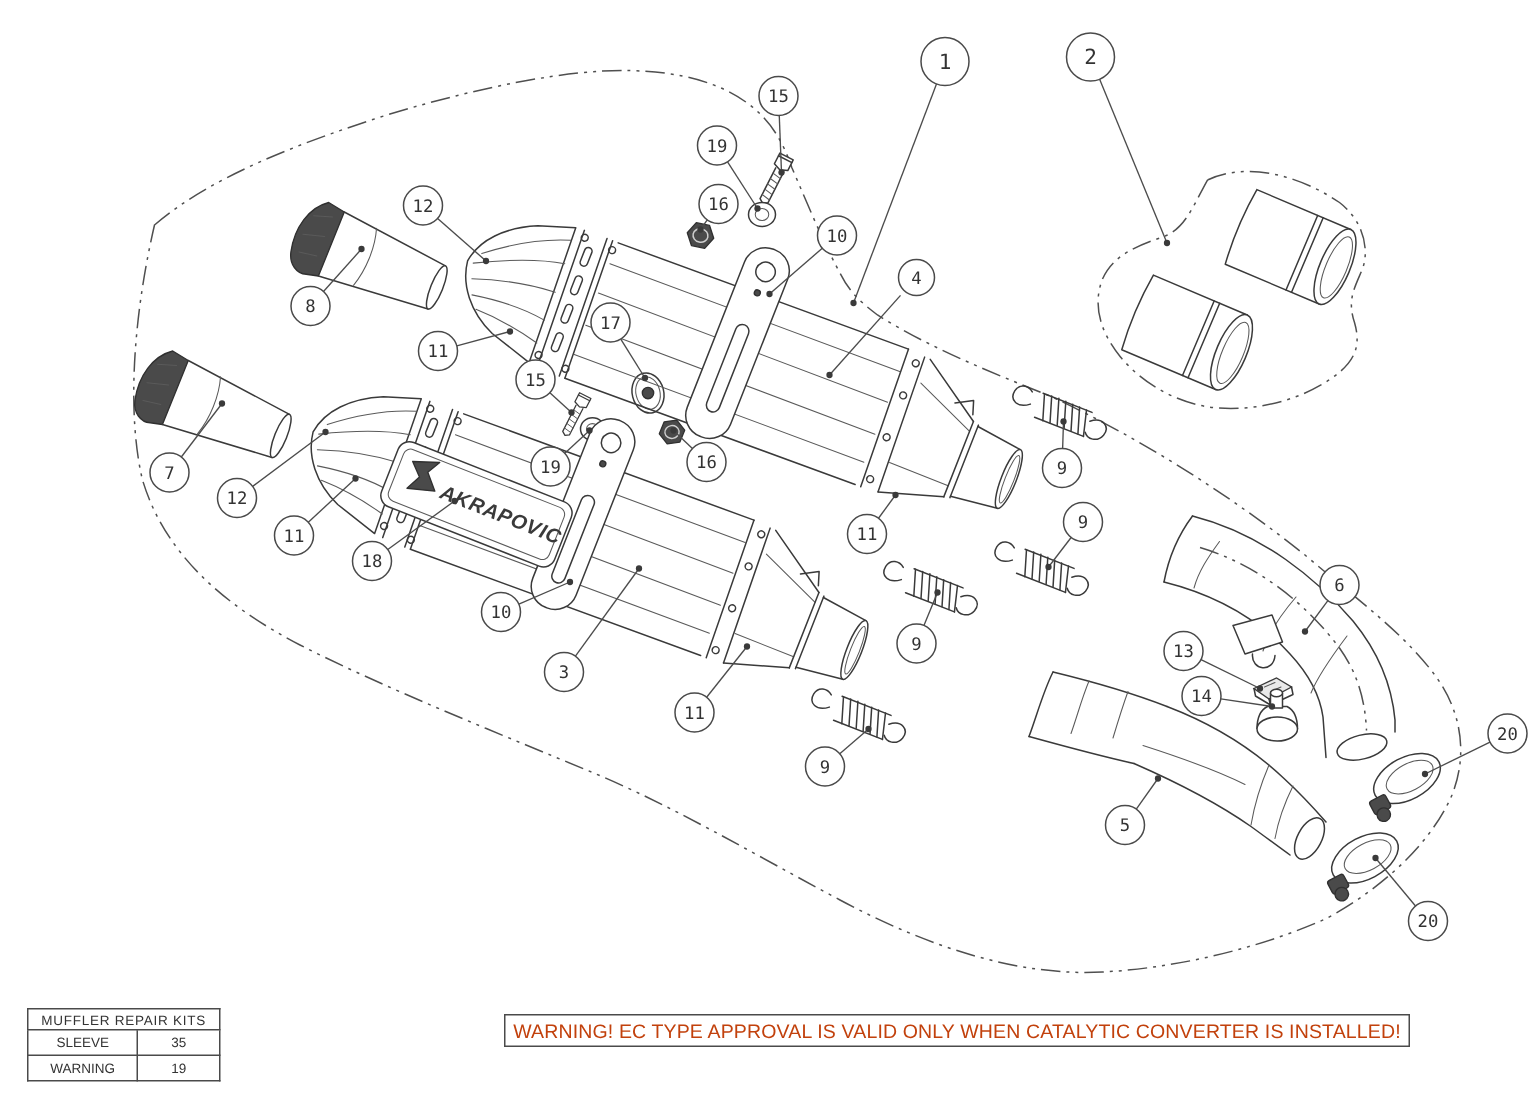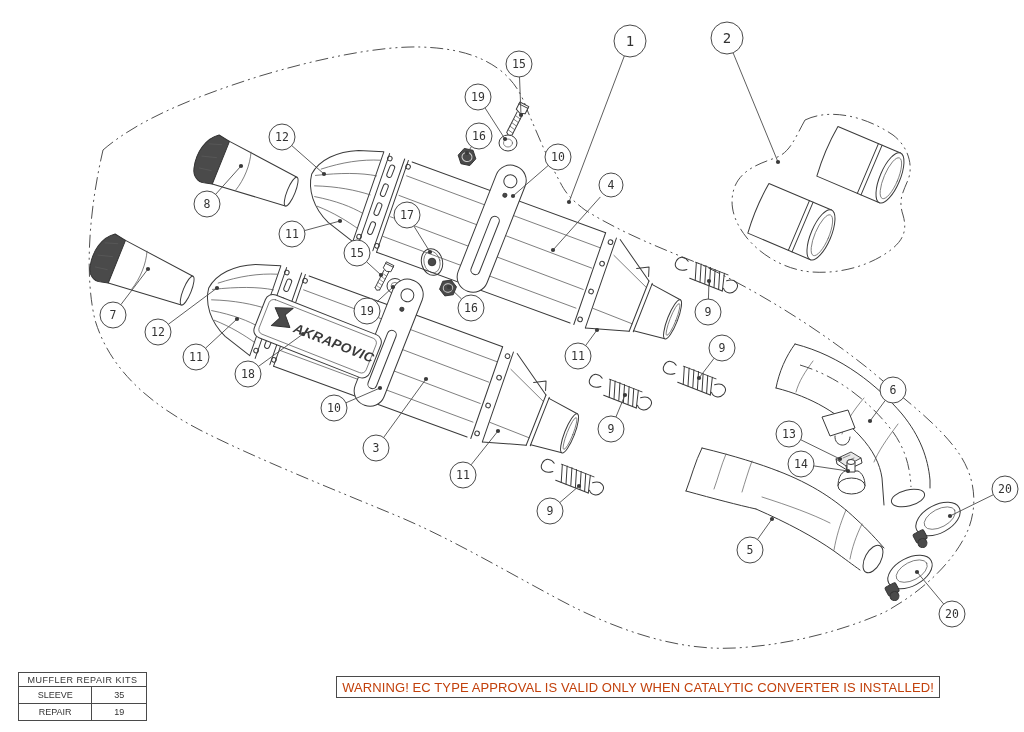--- a/index.html
+++ b/index.html
@@ -446,21 +446,21 @@
 <table id="kits-table">
   <tbody>
         <tr>
           <td class="hd" colspan="2">MUFFLER REPAIR KITS</td>
         </tr>
   <tr>
     <td class="c1">SLEEVE</td>
     <td class="c2">35</td>
   </tr>
   <tr>
-    <td class="c1">REPAIR</td>
+    <td class="c1">WARNING</td>
     <td class="c2">19</td>
   </tr>
 </tbody>
     </table>
 
 <div id="warning-box">
   <span>WARNING! EC TYPE APPROVAL IS VALID ONLY WHEN CATALYTIC CONVERTER IS INSTALLED!</span>
 </div>
 
 </div>

